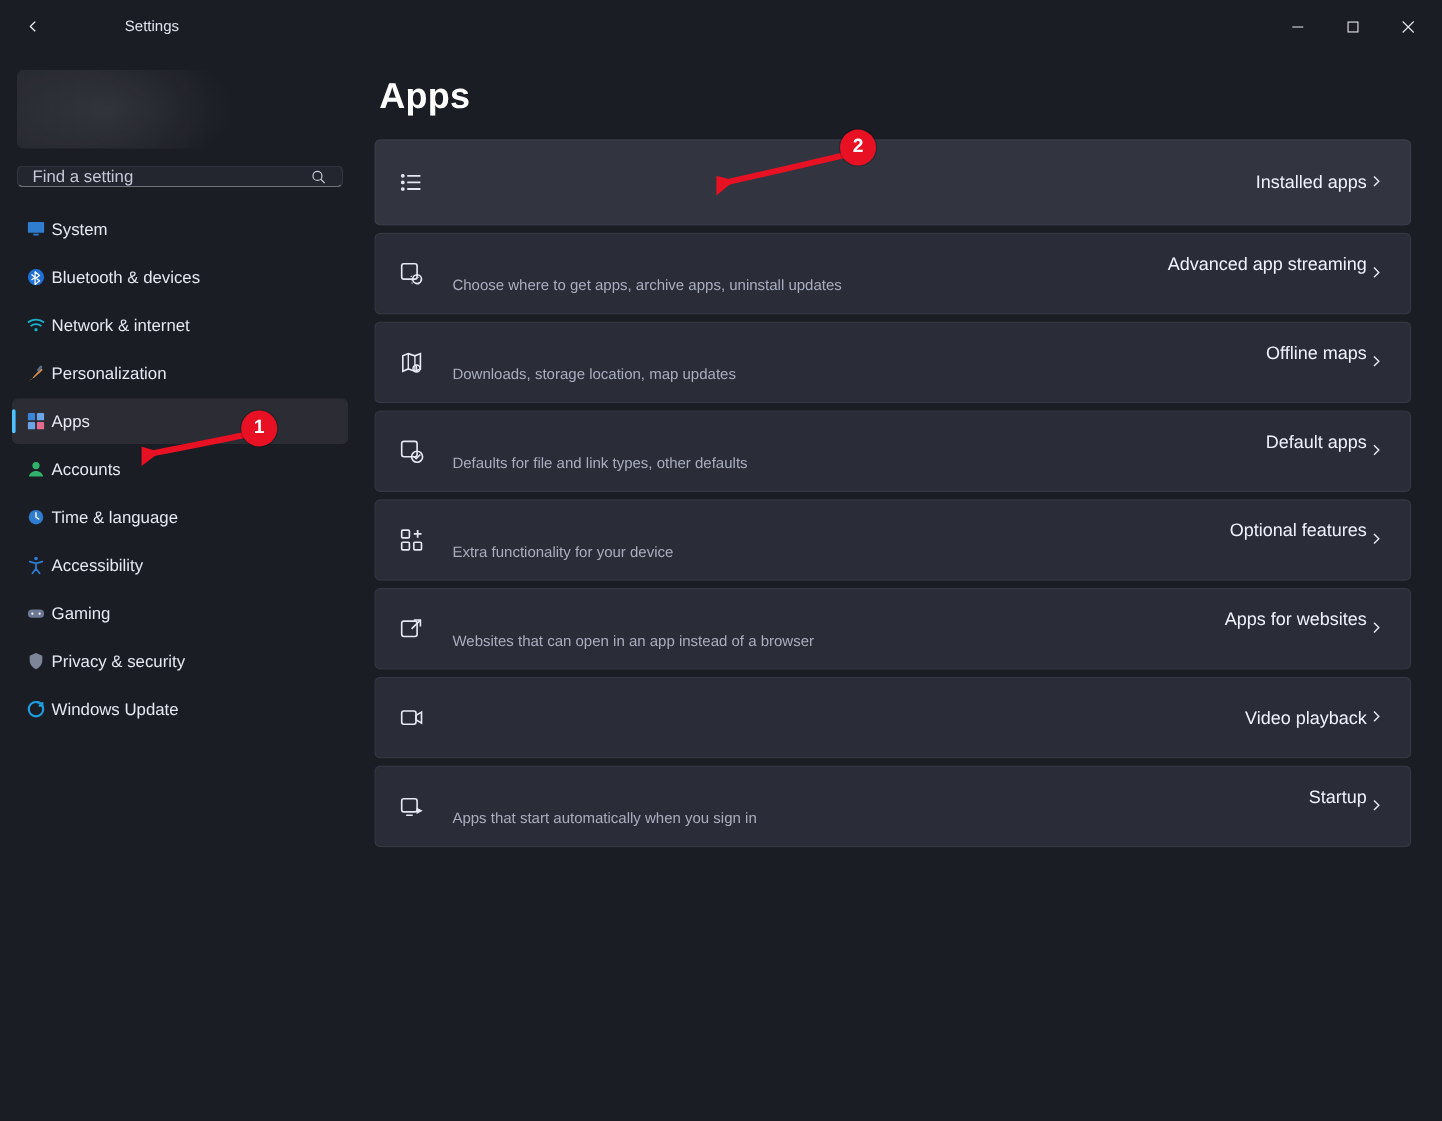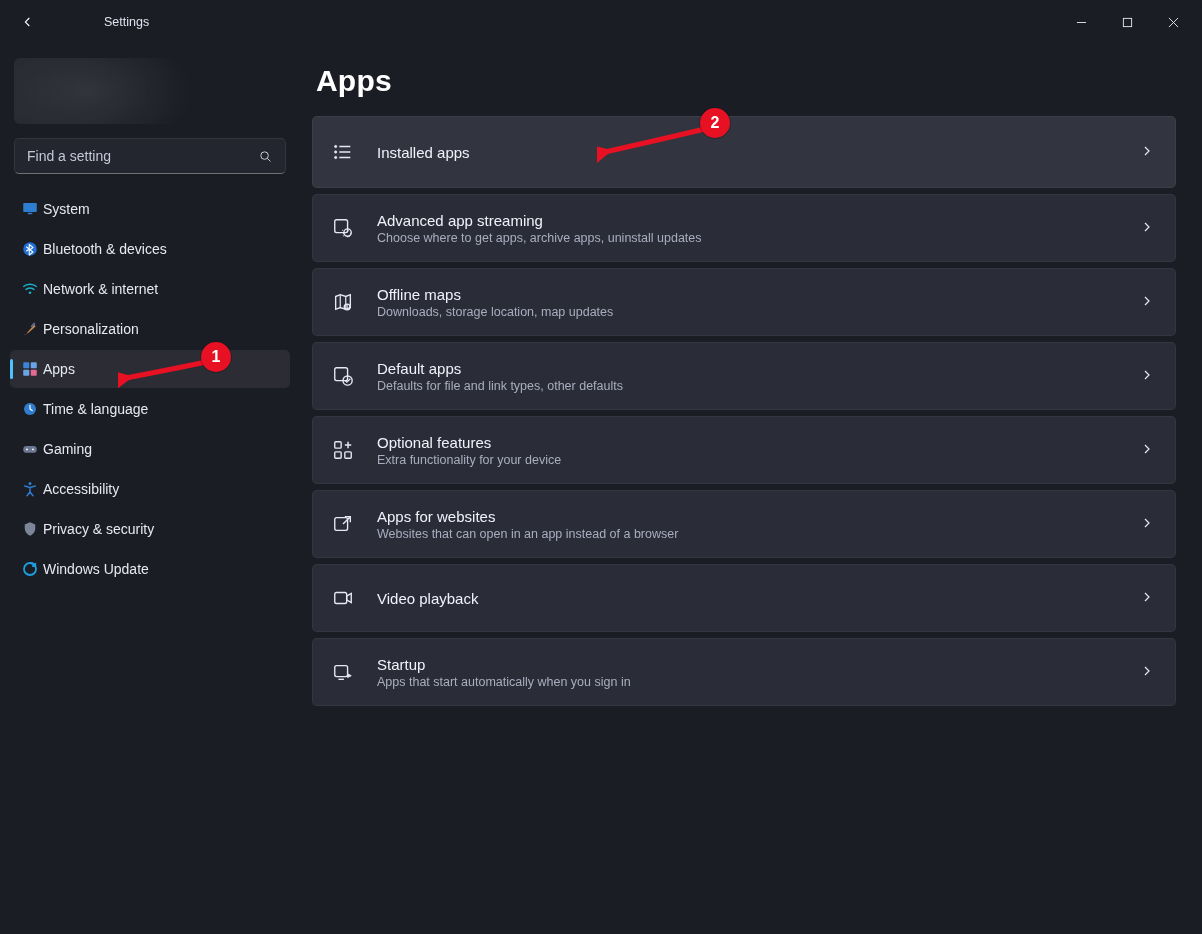--- a/index.html
+++ b/index.html
@@ -16,21 +16,21 @@
 
   
   .app { display: flex; height: calc(100% - 44px); }
   .sidebar { width: 300px; padding: 14px 10px 0 10px; }
   .content { flex: 1; padding: 18px 26px 0 12px; }
 
   
   .account { height: 66px; margin: 0 4px 14px 4px; border-radius: 6px; background: radial-gradient(110px 60px at 28% 50%, rgba(255,255,255,.08), rgba(255,255,255,0)), linear-gradient(90deg, rgba(255,255,255,.05), rgba(255,255,255,0) 60%); filter: blur(0.3px); }
 
   
-  .search { position: relative; height: 36px; margin: 0 4px 16px 4px; background: #23252f; border: 1px solid rgba(255,255,255,.08); border-bottom: 1.5px solid rgba(255,255,255,.35); border-radius: 5px; display: flex; align-items: center; }
+  .search { position: relative; height: 18px; margin: 0 4px 16px 4px; background: #23252f; border: 1px solid rgba(255,255,255,.08); border-bottom: 1.5px solid rgba(255,255,255,.35); border-radius: 5px; display: flex; align-items: center; }
   .search input { flex: 1; background: transparent; border: 0; outline: 0; color: #d6d9e6; font-size: 14px; padding: 0 12px; }
   .search input::placeholder { color: #c5c8d6; }
   .search .mag { width: 40px; height: 100%; display: flex; align-items: center; justify-content: center; color: #c6c9d7; }
 
   
   .nav { display: flex; flex-direction: column; gap: 2px; margin-top: 4px; }
   .nav-item { height: 38px; border-radius: 5px; display: flex; align-items: center; gap: 3px; padding: 0 10px 0 10px; color: #e6e8f2; font-size: 14px; cursor: pointer; position: relative; }
   .nav-item.active { background: rgba(255,255,255,.07); }
   .nav-item.active::before { content: ""; position: absolute; left: 0; top: 9px; bottom: 9px; width: 3px; border-radius: 3px; background: #4cc2ff; }
   .nav-item .ic { width: 20px; height: 20px; display: flex; align-items: center; justify-content: center; }
@@ -40,21 +40,21 @@
   
   .page-title { font-size: 30px; font-weight: 650; margin: 2px 0 18px 4px; color: #ffffff; letter-spacing: .2px; }
 
   
   .cards { display: flex; flex-direction: column; gap: 6px; }
   .card { background: #2a2d38; border: 1px solid rgba(255,255,255,.05); border-radius: 5px; height: 68px; padding: 0 18px 0 18px; display: flex; align-items: center; cursor: pointer; }
   .card.top { height: 72px; background: #32353f; }
   .card .lead-ic { width: 24px; height: 24px; margin-right: 22px; display: flex; align-items: center; justify-content: center; color: #e6e8f2; }
   .card .lead-ic svg { width: 22px; height: 22px; stroke: #e6e8f2; }
   .card .texts { flex: 1; }
-  .card .t1 { font-size: 15px; color: #f0f2fb; font-weight: 450; }
+  .card .t1 { font-size: 15px; color: #f0f2fb; font-weight: 450; text-align: right; }
   .card .t2 { font-size: 12.5px; color: #a9adbe; margin-top: 2px; }
   .card .chev { width: 18px; height: 18px; color: #e6e8f2; }
 
   
   .anno { position: absolute; pointer-events: none; }
   .badge { width: 30px; height: 30px; border-radius: 50%; background: #e81123; color: #fff; font-weight: 700; font-size: 16px; display: flex; align-items: center; justify-content: center; box-shadow: 0 0 0 1px rgba(0,0,0,.2); }
   .arrow-svg { position: absolute; }
 
 </style>
 </head>
@@ -139,40 +139,48 @@
           <span class="ic">
             <svg>
               <use href="#ic-apps"></use>
             </svg>
           </span>
           <span class="label">Apps</span>
         </div>
         <div class="nav-item">
           <span class="ic">
             <svg>
+              <use href="#ic-person"></use>
+            </svg>
+          </span>
+          <span class="label">Accounts</span>
+        </div>
+        <div class="nav-item">
+          <span class="ic">
+            <svg>
               <use href="#ic-clock"></use>
             </svg>
           </span>
           <span class="label">Time &amp; language</span>
         </div>
         <div class="nav-item">
           <span class="ic">
             <svg>
+              <use href="#ic-accessibility"></use>
+            </svg>
+          </span>
+          <span class="label">Accessibility</span>
+        </div>
+        <div class="nav-item">
+          <span class="ic">
+            <svg>
               <use href="#ic-gamepad"></use>
             </svg>
           </span>
           <span class="label">Gaming</span>
-        </div>
-        <div class="nav-item">
-          <span class="ic">
-            <svg>
-              <use href="#ic-accessibility"></use>
-            </svg>
-          </span>
-          <span class="label">Accessibility</span>
         </div>
         <div class="nav-item">
           <span class="ic">
             <svg>
               <use href="#ic-shield"></use>
             </svg>
           </span>
           <span class="label">Privacy &amp; security</span>
         </div>
         <div class="nav-item">

